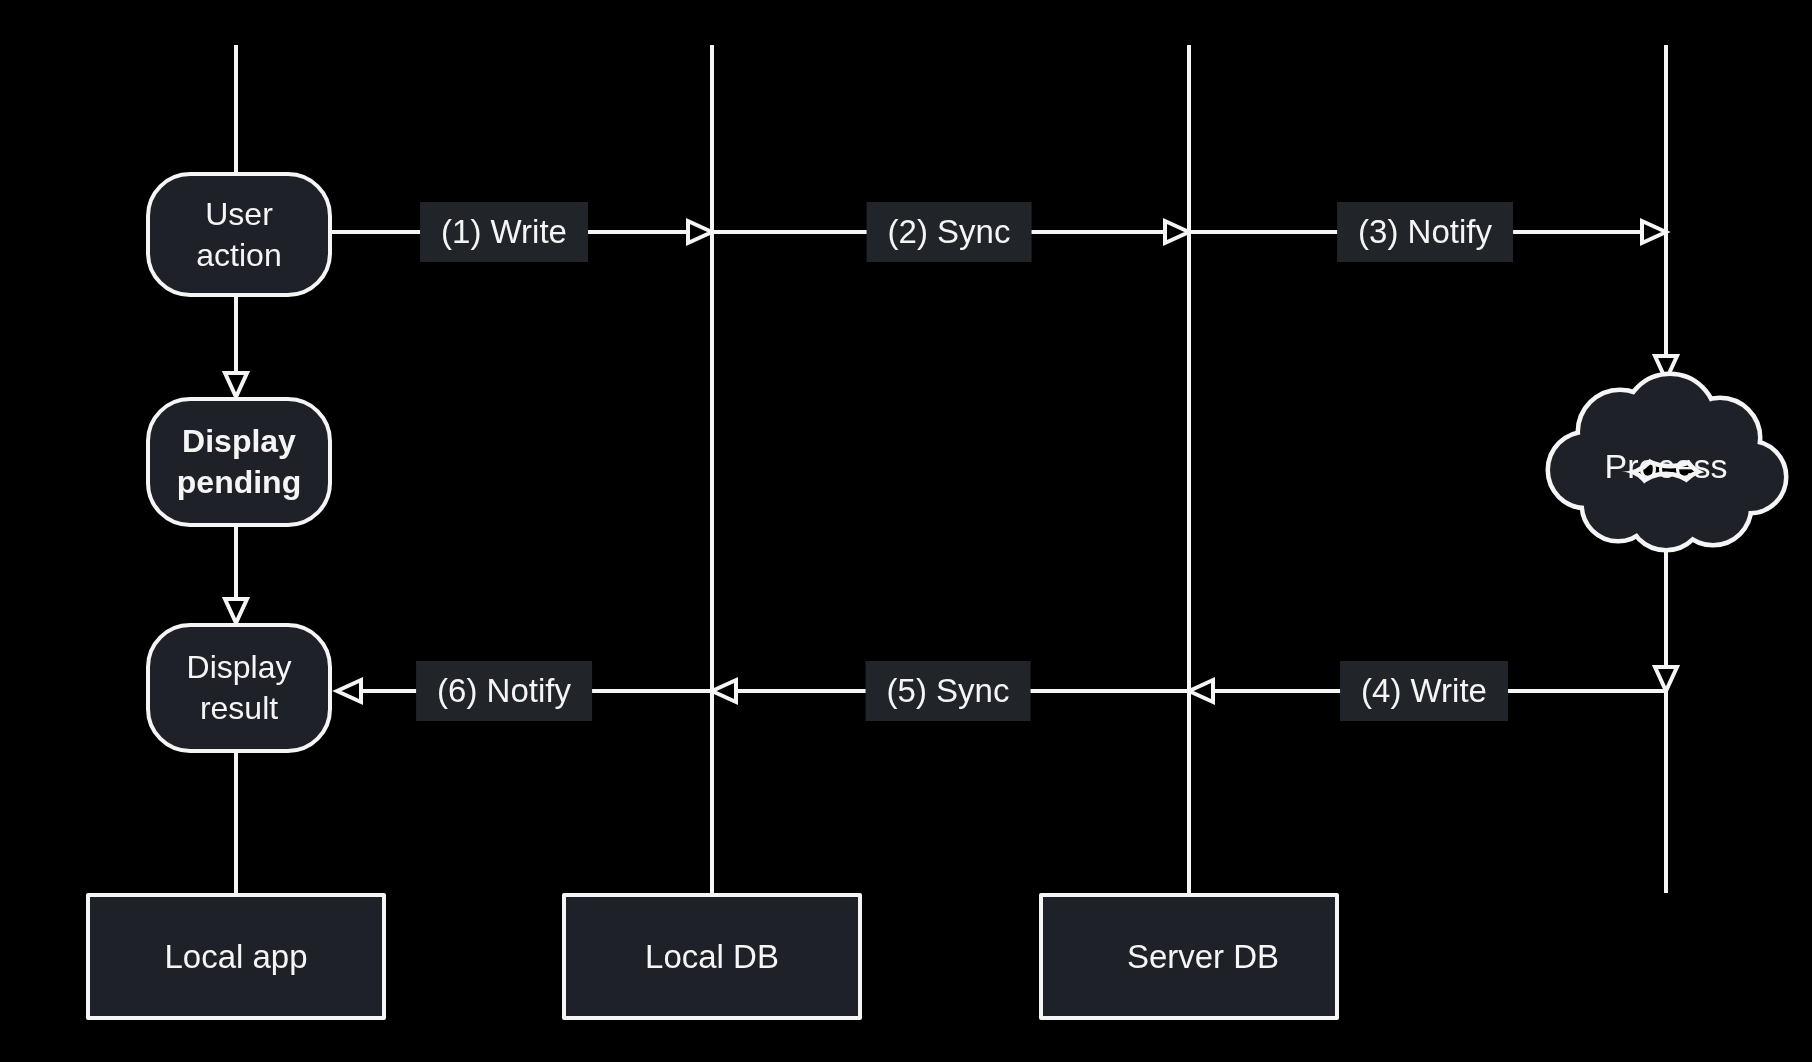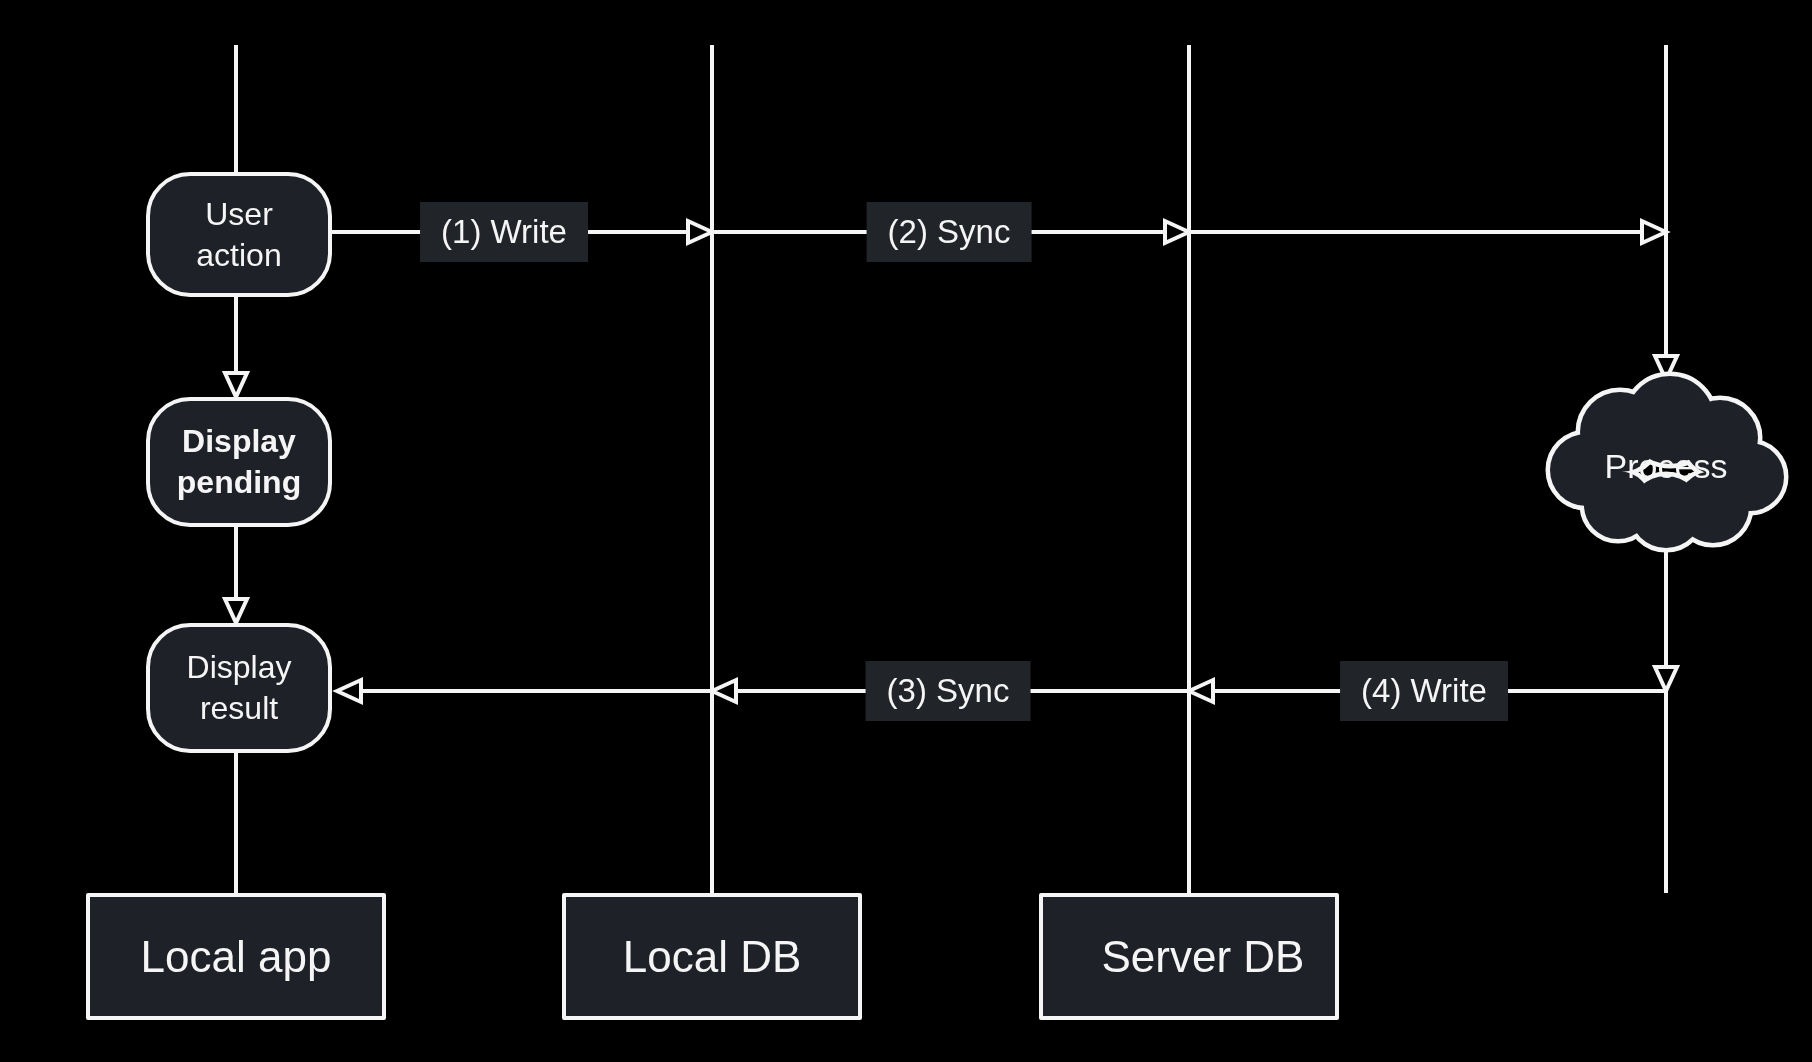--- a/index.html
+++ b/index.html
@@ -64,21 +64,21 @@
     top: 893px;
     width: 300px;
     height: 127px;
     box-sizing: border-box;
     background: #1e2127;
     border: 4px solid #f5f5f6;
     border-radius: 2px;
     display: flex;
     align-items: center;
     justify-content: center;
-    font-size: 44px;
+    font-size: 33px;
     text-align: center;
   }
   .cloud-label {
     position: absolute;
     left: 1622px;
     top: 466px;
     transform: translate(-50%, -50%);
     font-size: 34px;
     white-space: nowrap;
   }
@@ -155,22 +155,24 @@
     <span>Display pending</span>
   </div>
   <div class="flow-node node-display-result">
     <span>Display result</span>
   </div>
 
   <div class="cloud-label">Process</div>
 
   <div class="edge-chip chip-row-1" style="left:460px;">(1) Write</div>
   <div class="edge-chip chip-row-1" style="left:905px;">(2) Sync</div>
+  <div class="edge-chip chip-row-1" style="left:1381px;">(3) Notify</div>
   <div class="edge-chip chip-row-2" style="left:1380px;">(4) Write</div>
-  <div class="edge-chip chip-row-2" style="left:904px;">(3) Sync</div>
+  <div class="edge-chip chip-row-2" style="left:904px;">(5) Sync</div>
+  <div class="edge-chip chip-row-2" style="left:460px;">(6) Notify</div>
 
   <div class="lane-box" style="left:42px;">
     <span>Local app</span>
   </div>
   <div class="lane-box" style="left:518px;">
     <span>Local DB</span>
   </div>
   <div class="lane-box" style="left:995px;padding-left:28px;">
     <span>Server DB</span>
   </div>

